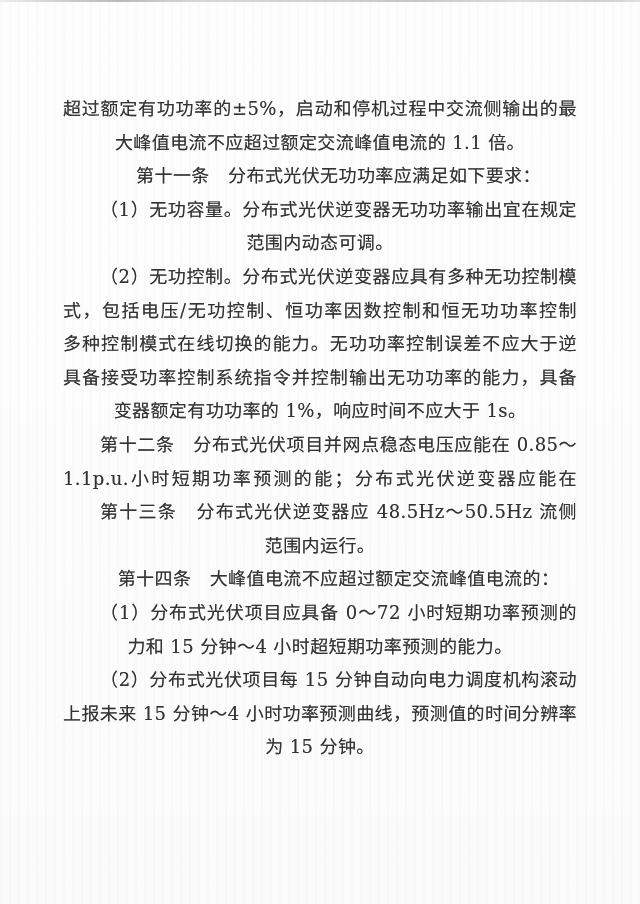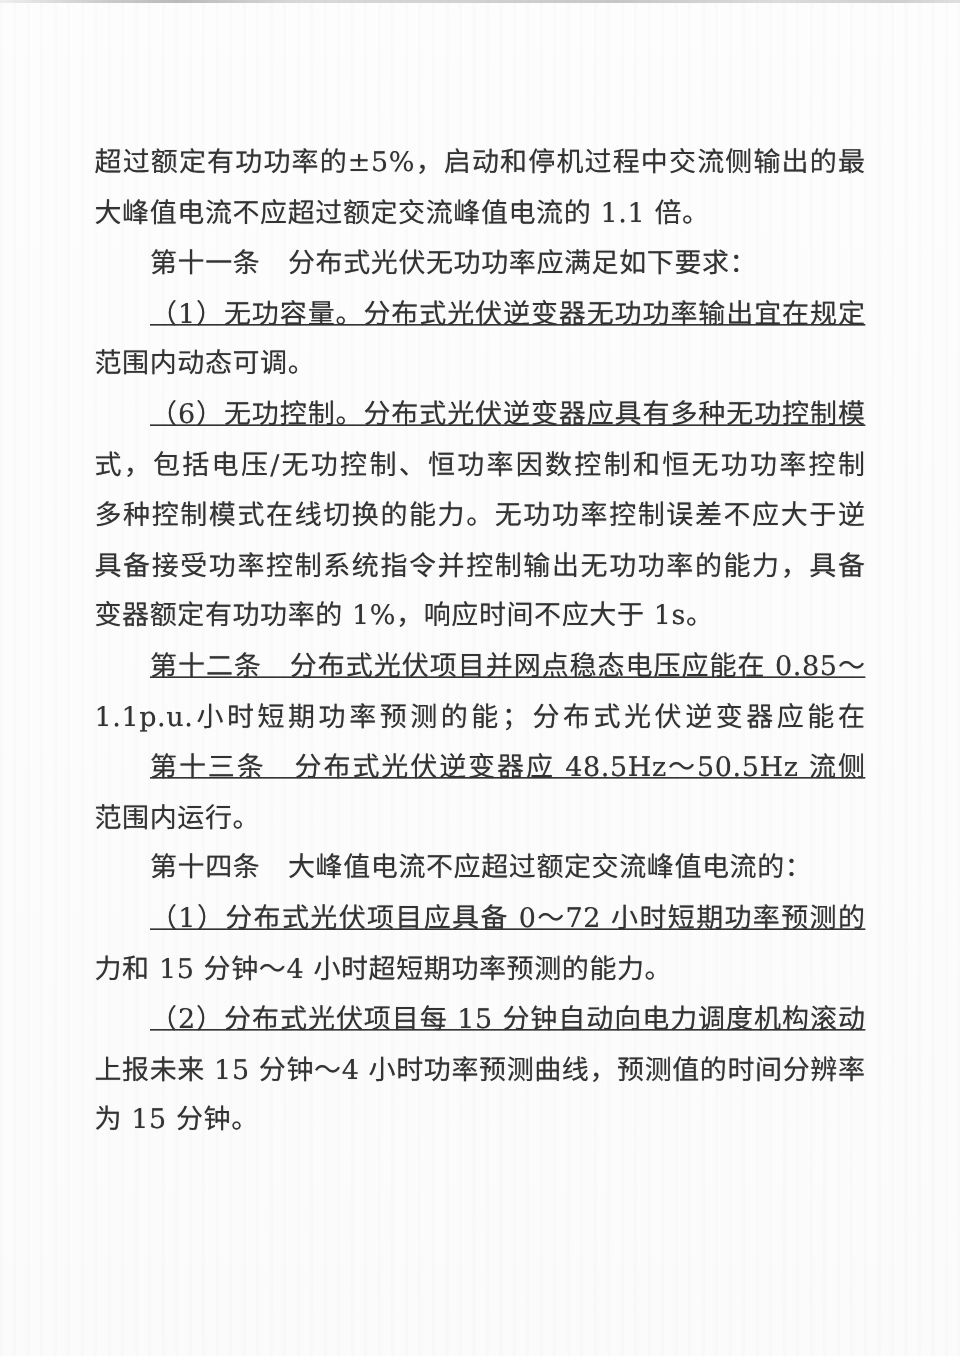--- a/index.html
+++ b/index.html
@@ -38,49 +38,49 @@
     color: #333333;
     font-size: 18px;
     letter-spacing: 0.4px;
     text-shadow: 0 0 0.5px rgba(51,51,51,0.55);
   }
   .para { margin: 0; padding: 0; }
   .line {
     height: 33.6px;
     line-height: 33.6px;
     overflow: hidden;
-    text-align: left;
+    text-align: center;
     white-space: normal;
   }
   .line.just {
     text-align: justify;
     text-align-last: justify;
   }
   .line.indent { padding-left: 37px; }
-  .line.indent.just { padding-left: 37px; text-decoration: underline; }
+  .line.indent.just { padding-left: 37px; }
 </style>
 </head>
 <body>
 
 <div class="page">
   <div class="scan-edge-top"></div>
   <main class="text-block" id="text-block">
       <div class="para">
         <div class="line just">超过额定有功功率的±5%，启动和停机过程中交流侧输出的最</div>
         <div class="line">大峰值电流不应超过额定交流峰值电流的 1.1 倍。</div>
       </div>
       <div class="para">
         <div class="line indent">第十一条　分布式光伏无功功率应满足如下要求：</div>
       </div>
       <div class="para">
         <div class="line just indent">（1）无功容量。分布式光伏逆变器无功功率输出宜在规定</div>
         <div class="line">范围内动态可调。</div>
       </div>
       <div class="para">
-        <div class="line just indent">（6）无功控制。分布式光伏逆变器应具有多种无功控制模</div>
+        <div class="line just indent">（2）无功控制。分布式光伏逆变器应具有多种无功控制模</div>
         <div class="line just">式，包括电压/无功控制、恒功率因数控制和恒无功功率控制等，</div>
         <div class="line just">多种控制模式在线切换的能力。无功功率控制误差不应大于逆</div>
         <div class="line just">具备接受功率控制系统指令并控制输出无功功率的能力，具备</div>
         <div class="line">变器额定有功功率的 1%，响应时间不应大于 1s。</div>
       </div>
       <div class="para">
         <div class="line just indent">第十二条　分布式光伏项目并网点稳态电压应能在 0.85～</div>
         <div class="line just">1.1p.u.小时短期功率预测的能；分布式光伏逆变器应能在</div>
       </div>
       <div class="para">

